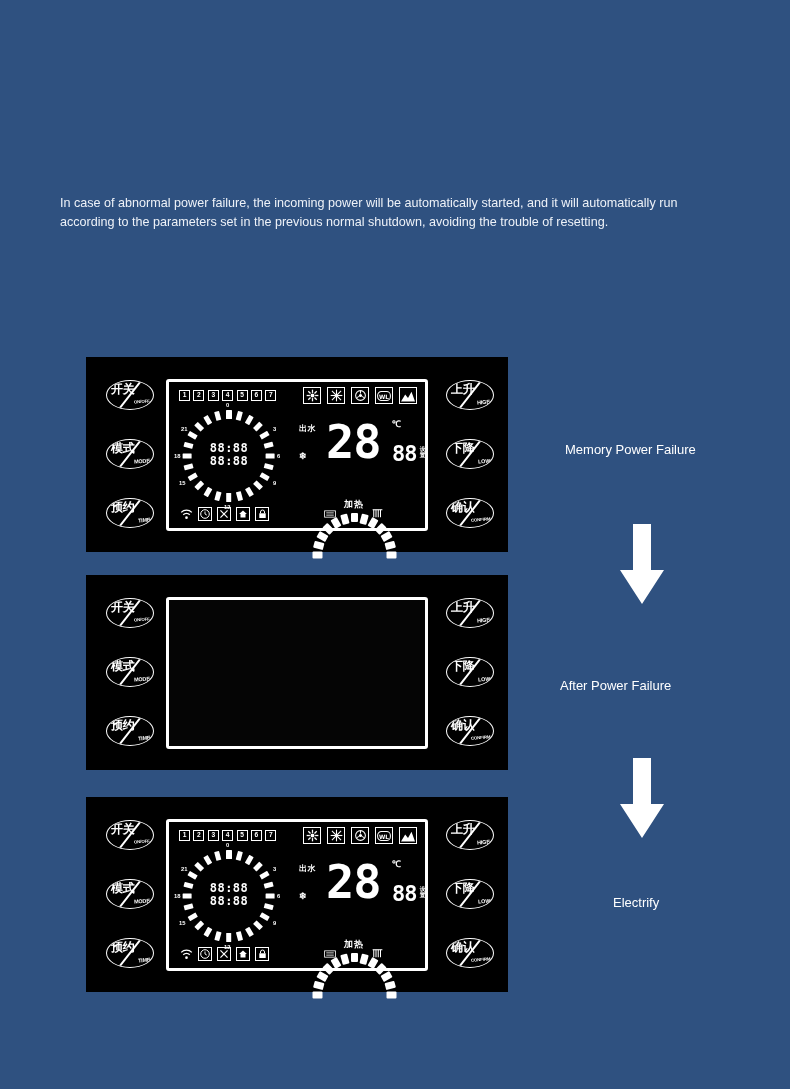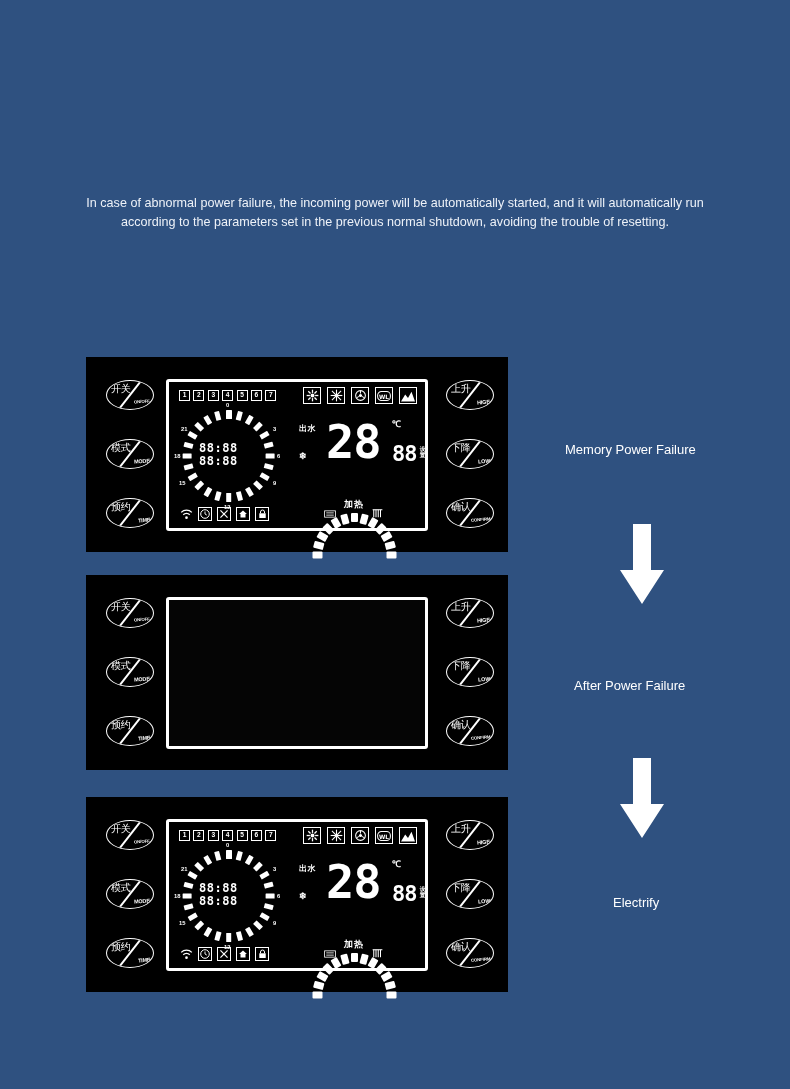--- a/index.html
+++ b/index.html
@@ -24,21 +24,21 @@
   }
 
   
   .section-title {
     position:absolute; left:0; top:124px; width:790px;
     text-align:center; color:#ffffff;
     font-size:26px; font-weight:400; letter-spacing:0.2px;
   }
   .section-desc {
     position:absolute; left:60px; top:194px; width:670px;
-    text-align:center; color:#eef2f8;
+    text-align:left; color:#eef2f8;
     font-size:12.6px; line-height:19px; font-weight:400;
   }
 
   
   .panel {
     position:absolute; left:86px; width:422px; height:195px;
     background:#000000;
   }
   .panel-1 { top:357px; }
   .panel-2 { top:575px; }
@@ -50,22 +50,22 @@
     border:1.4px solid #ffffff; border-radius:50%;
     overflow:hidden;
   }
   .btn-oval .slash {
     position:absolute; left:50%; top:50%;
     width:2px; height:54px; background:#ffffff;
     transform:translate(-50%,-50%) rotate(38deg);
   }
   .btn-oval .cn {
     position:absolute; left:4px; top:4px;
-    font-size:10px; color:#ffffff; line-height:8px;
-    letter-spacing:-0.2px; font-weight:400;
+    font-size:12px; color:#ffffff; line-height:8px;
+    letter-spacing:-0.2px; font-weight:700;
   }
   .btn-oval .en {
     position:absolute; right:3px; bottom:4px;
     font-size:5.4px; color:#ffffff; line-height:6px;
     font-weight:700; transform:rotate(-4deg);
     letter-spacing:-0.1px;
   }
   .btn-oval .en.small { font-size:4.3px; }
 
   .btn-l { left:20px; }
@@ -119,21 +119,21 @@
   .dial-ring { position:absolute; inset:0; }
   .dial-tick {
     position:absolute; left:50%; top:0;
     width:5.2px; height:9px; background:#ffffff;
     margin-left:-2.6px;
     transform-origin:2.6px 46px;
     border-radius:0.5px;
   }
   .dial-digits {
     position:absolute; left:16px; top:30px; width:60px;
-    color:#ffffff; text-align:left;
+    color:#ffffff; text-align:center;
     font-family:"DejaVu Sans Mono", monospace;
     font-size:12px; line-height:12.5px;
     letter-spacing:0.5px; font-weight:700;
   }
   .dial-lbl {
     position:absolute; color:#ffffff;
     font-size:5.8px; font-weight:700; line-height:6px;
   }
 
   
@@ -203,21 +203,21 @@
   }
   .arc-ic.l { left:30px; }
   .arc-ic.r { left:78px; }
 
   
   .anno {
     position:absolute; color:#ffffff;
     font-size:13px; font-weight:400; white-space:nowrap;
   }
   .anno-1 { left:565px; top:442px; }
-  .anno-2 { left:574px; top:678px; }
+  .anno-2 { left:560px; top:678px; }
   .anno-3 { left:613px; top:895px; }
 
   .arrow { position:absolute; width:46px; height:82px; }
   .arrow-1 { left:619px; top:524px; }
   .arrow-2 { left:619px; top:758px; }
   .arrow svg { display:block; }
 </style>
 </head>
 <body>
 

